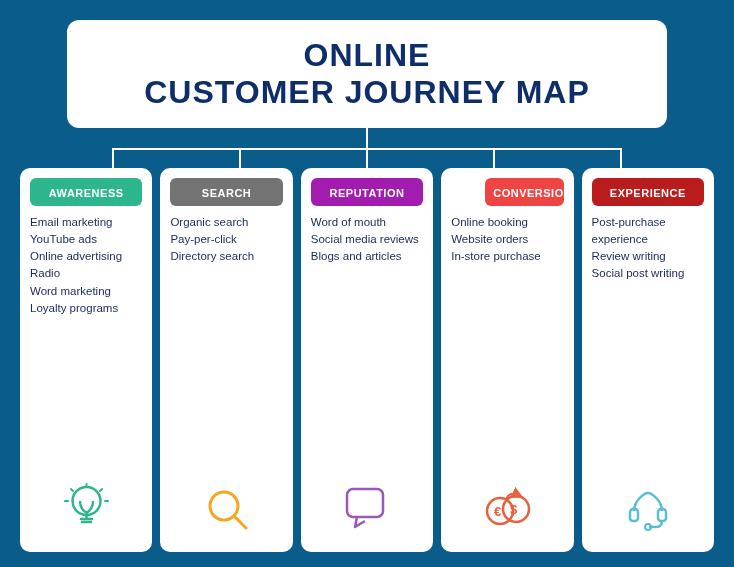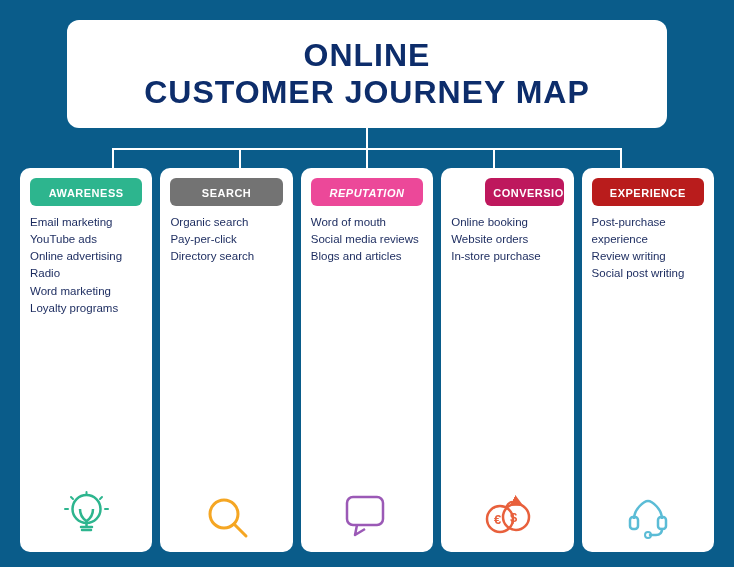--- a/index.html
+++ b/index.html
@@ -90,21 +90,21 @@
       flex: 1;
     }
 
     .card {
       background: white;
       border-radius: 10px;
       flex: 1;
       min-width: 0;
       display: flex;
       flex-direction: column;
-      padding: 10px 10px 8px;
+      padding: 10px 10px 16px;
       position: relative;
     }
 
     .card-header {
       border-radius: 6px;
       padding: 5px 8px;
       text-align: center;
       margin-bottom: 8px;
     }
 
@@ -138,22 +138,22 @@
       display: flex;
       justify-content: center;
       align-items: center;
       margin-top: 8px;
       height: 55px;
     }
 
     
     .header-awareness { background-color: #2db58e; }
     .header-search { background-color: #737373; }
-    .header-reputation { background-color: #ec4899; font-style: italic; }
-    .header-conversion { background-color: #be185d; margin-left: 34px; }
+    .header-reputation { background-color: #a21caf; }
+    .header-conversion { background-color: #ef4444; margin-left: 34px; }
     .header-experience { background-color: #b91c1c; }
   </style>
 </head>
 <body>
 
 <div class="title-box">
   <h1>
     <span>ONLINE</span><br>
     <span>CUSTOMER JOURNEY MAP</span>
   </h1>

